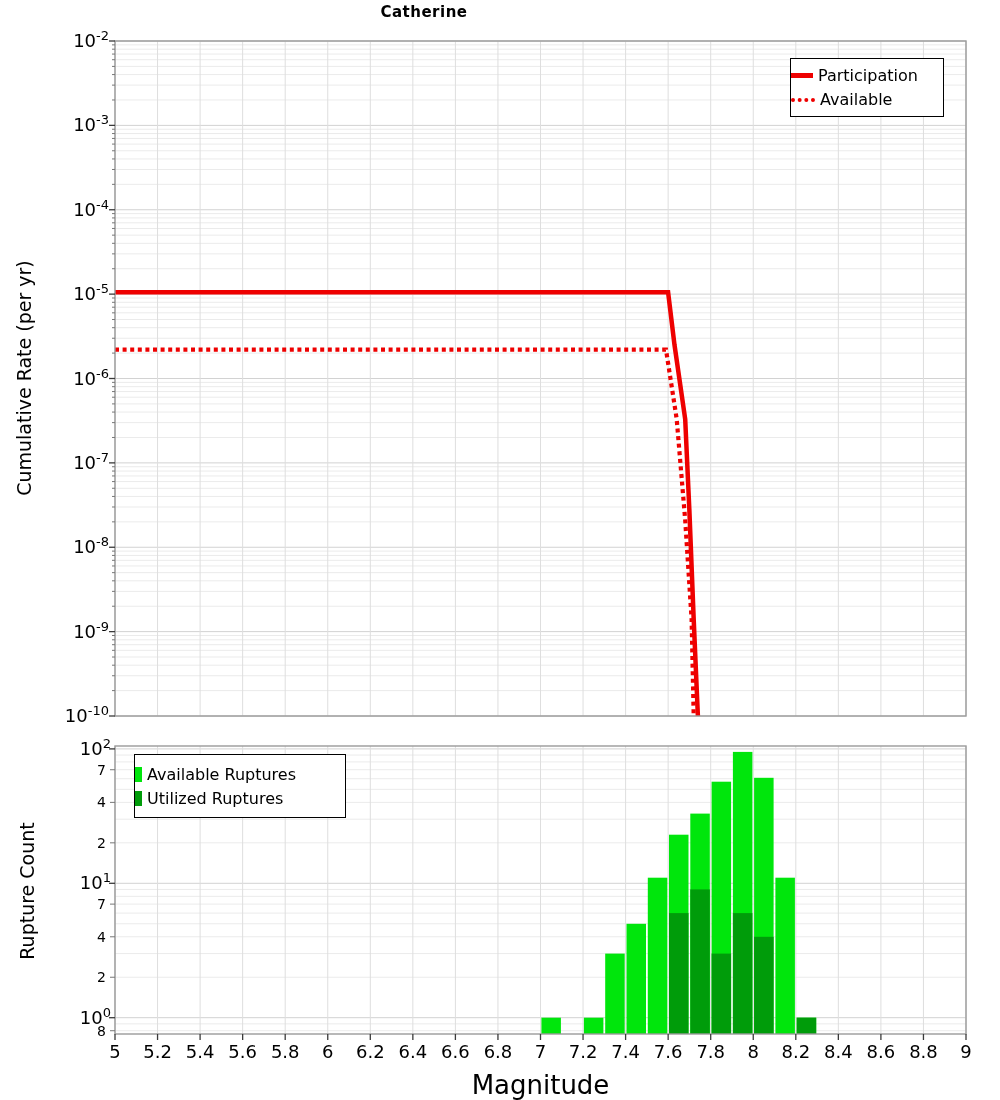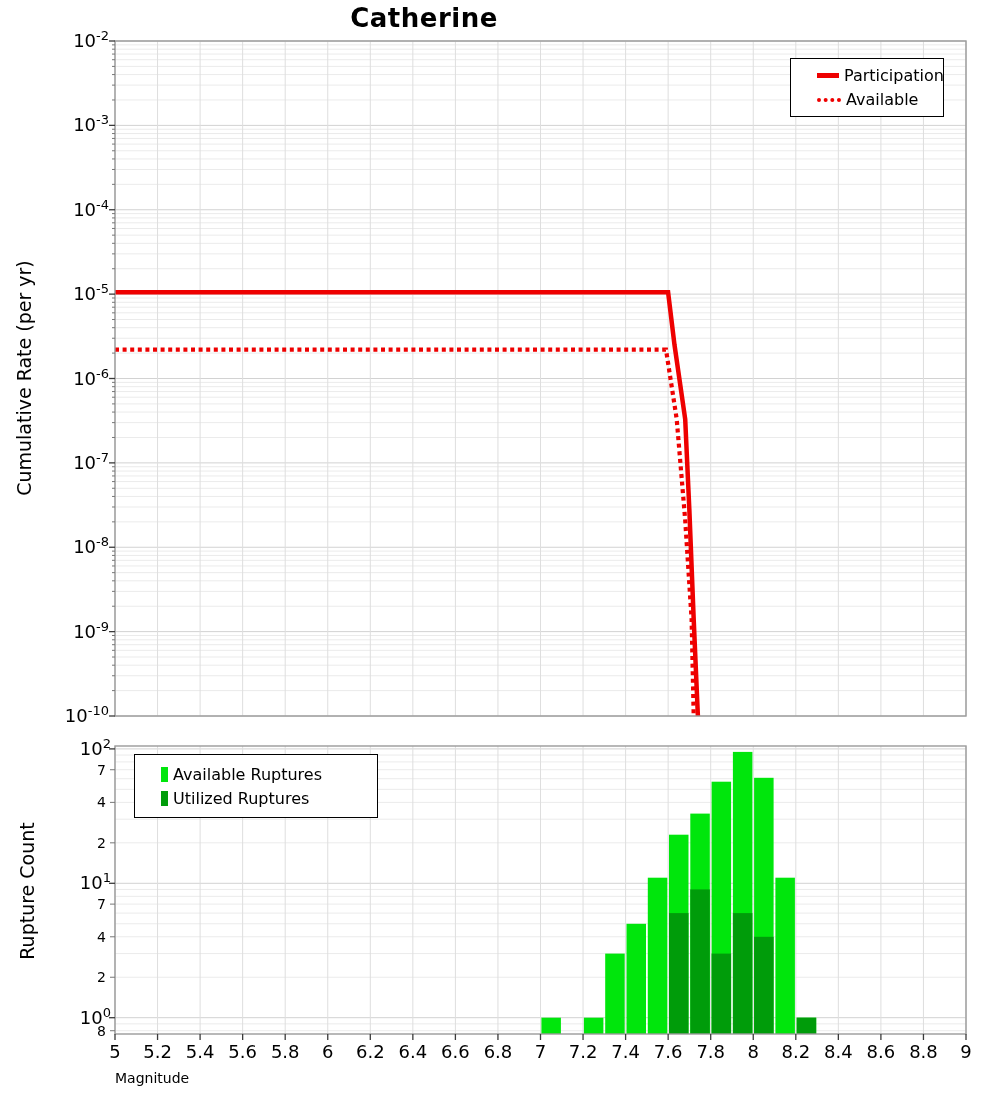--- a/index.html
+++ b/index.html
@@ -1,29 +1,29 @@
 <!DOCTYPE html>
 <html><head>
 <meta charset="utf-8">
 <style>
   html,body{margin:0;padding:0;background:#ffffff;}
   body{width:1000px;height:1100px;font-family:"DejaVu Sans",sans-serif;color:#000;}
   .stage{position:relative;width:1000px;height:1100px;background:#fff;overflow:hidden;}
   svg{position:absolute;left:0;top:0;}
   .title{position:absolute;left:0;top:3px;width:848px;text-align:center;
-         font-size:26px;font-weight:bold;letter-spacing:.5px;}
+         font-size:15px;font-weight:bold;letter-spacing:.5px;}
   .ylab{position:absolute;white-space:nowrap;font-size:19px;
         transform:translate(-50%,-50%) rotate(-90deg);}
   .ylab-top{left:24px;top:378px;}
   .ylab-bot{left:27px;top:891px;}
-  .xlab{position:absolute;left:115px;top:1070px;width:851px;text-align:left;font-size:14px;}
+  .xlab{position:absolute;left:115px;top:1070px;width:851px;text-align:center;font-size:26px;}
   .legend{position:absolute;background:#fff;border:1.6px solid #000;box-sizing:border-box;
-          display:flex;flex-direction:column;justify-content:center;gap:5px;padding:6px 26px;}
+          display:flex;flex-direction:column;justify-content:center;gap:5px;padding:6px 0;}
   .legend-top{left:790px;top:58px;width:154px;height:59px;}
-  .legend-bottom{left:134px;top:754px;width:244px;height:64px;}
+  .legend-bottom{left:134px;top:754px;width:212px;height:64px;}
   .lrow{display:flex;align-items:center;gap:5px;}
   .ltext{font-size:16px;white-space:nowrap;}
   .sw-solid{width:22px;height:4.5px;flex:none;}
   .sw-dotted{width:24px;height:0;border-top:4.2px dotted #ee0000;flex:none;}
   .sw-rect{width:7px;height:15px;flex:none;}
 </style>
 </head>
 <body>
 
 <div class="stage">

